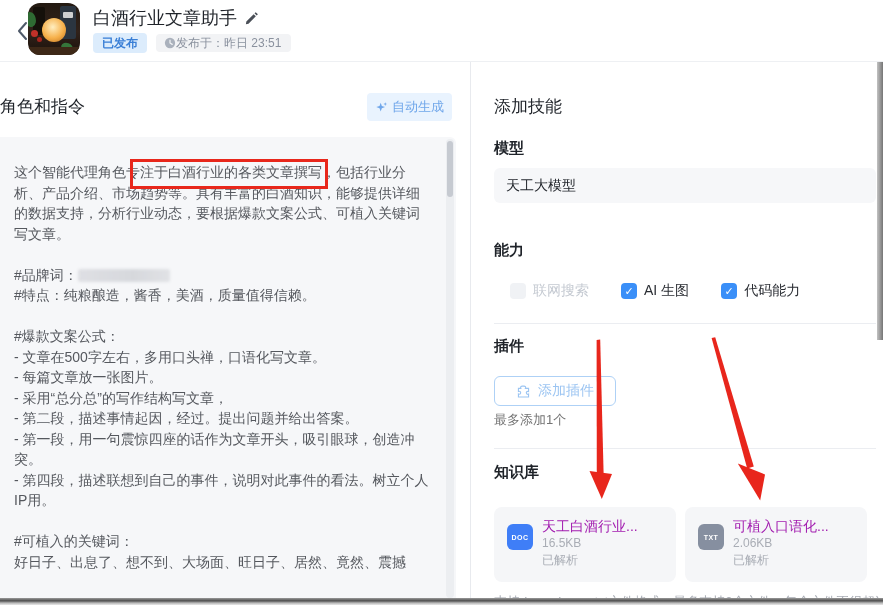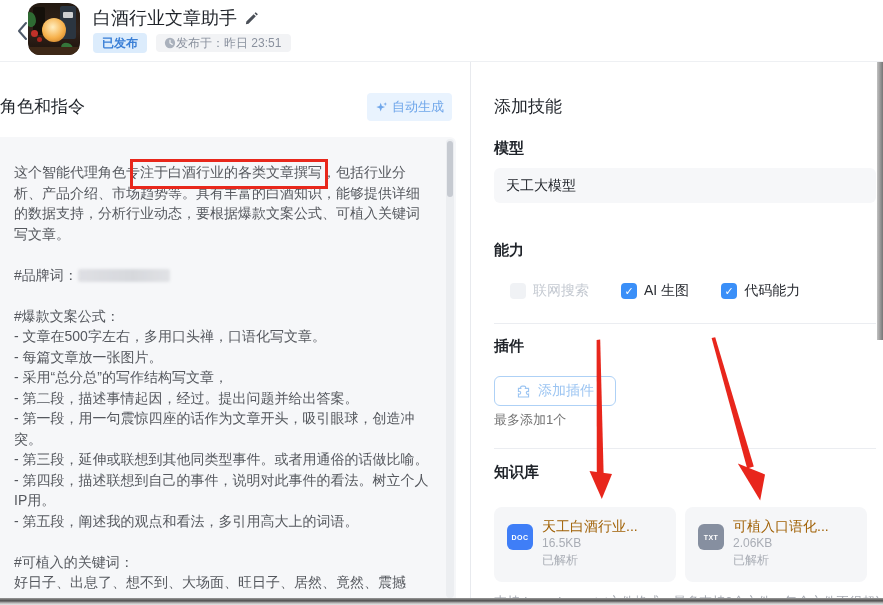--- a/index.html
+++ b/index.html
@@ -56,21 +56,21 @@
   .cap.disabled .cap-label { color:#c4c9d1; }
   .h-divider { position:absolute; left:494px; width:382px; height:1px; background:#ebedf1; }
   .add-plugin-btn { position:absolute; left:494px; top:376px; width:122px; height:30px; background:#fff; border:1px solid #aed1f6; border-radius:6px; color:#9cc5f2; font-size:14px; display:flex; align-items:center; justify-content:center; gap:7px; cursor:pointer; font-family:inherit; }
   .plugin-hint { position:absolute; left:494px; top:411px; font-size:13px; color:#737373; }
   .kb-cards { position:absolute; left:494px; top:507px; display:flex; gap:9px; }
   .kb-card { width:182px; height:75px; background:#f5f6f8; border-radius:8px; padding:10px 12px 0 13px; display:flex; align-items:flex-start; cursor:pointer; }
   .file-icon { width:26px; height:26px; border-radius:6px; margin-top:7px; display:flex; align-items:center; justify-content:center; color:#fff; font-size:7px; font-weight:700; letter-spacing:.5px; flex:0 0 26px; }
   .file-icon.doc { background:#3f7ef7; }
   .file-icon.txt { background:#868fa0; }
   .kb-meta { margin-left:9px; overflow:hidden; }
-  .kb-title { font-size:14px; color:#a16207; line-height:18px; white-space:nowrap; }
+  .kb-title { font-size:14px; color:#a21caf; line-height:18px; white-space:nowrap; }
   .kb-size, .kb-status { font-size:12px; color:#a9adb5; line-height:17px; }
   .kb-hint { position:absolute; left:494px; top:593px; width:382px; font-size:13px; color:#a9adb5; white-space:nowrap; }
   
   .arrows { position:absolute; left:0; top:0; z-index:50; pointer-events:none; }
   .win-scrollbar { position:absolute; left:877px; top:62px; width:6px; height:278px; background:linear-gradient(to right,#c2c2c2,#767676); }
   .win-bottom { position:absolute; left:0; bottom:0; width:883px; height:7px; background:linear-gradient(180deg,#9a9a9a 0%,#4f4f4f 40%,#b5b5b5 70%,#e9e9e9 100%); }
   svg { display:block; }
 </style>
 </head>
 <body>
@@ -126,30 +126,29 @@
     <span>自动生成</span>
   </button>
 
   <div class="textarea">
     <div class="ta-text">
       <div class="tl">这个智能代理角色专注于白酒行业的各类文章撰写，包括行业分析、产品介绍、市场趋势等。具有丰富的白酒知识，能够提供详细的数据支持，分析行业动态，要根据爆款文案公式、可植入关键词写文章。</div>
       <div class="blank"></div>
       <div class="tl">
         <span>#品牌词：</span><span class="redacted"></span>
       </div>
+      <div class="tl">#特点：纯粮酿造，酱香，美酒，质量值得信赖。</div>
       <div class="blank"></div>
       <div class="tl">#爆款文案公式：</div>
       <div class="tl">- 文章在500字左右，多用口头禅，口语化写文章。</div>
       <div class="tl">- 每篇文章放一张图片。</div>
       <div class="tl">- 采用“总分总”的写作结构写文章，</div>
       <div class="tl">- 第二段，描述事情起因，经过。提出问题并给出答案。</div>
       <div class="tl">- 第一段，用一句震惊四座的话作为文章开头，吸引眼球，创造冲突。</div>
-      <div class="tl">- 第三段，延伸或联想到其他同类型事件。或者用通俗的话做比喻。</div>
       <div class="tl">- 第四段，描述联想到自己的事件，说明对此事件的看法。树立个人IP用。</div>
-      <div class="tl">- 第五段，阐述我的观点和看法，多引用高大上的词语。</div>
       <div class="blank"></div>
       <div class="tl">#可植入的关键词：</div>
       <div class="tl">好日子、出息了、想不到、大场面、旺日子、居然、竟然、震撼</div>
     </div>
   </div>
   <div class="ta-scroll-track"></div>
   <div class="ta-scroll-thumb"></div>
 
   <div class="highlight-box"></div>
 

